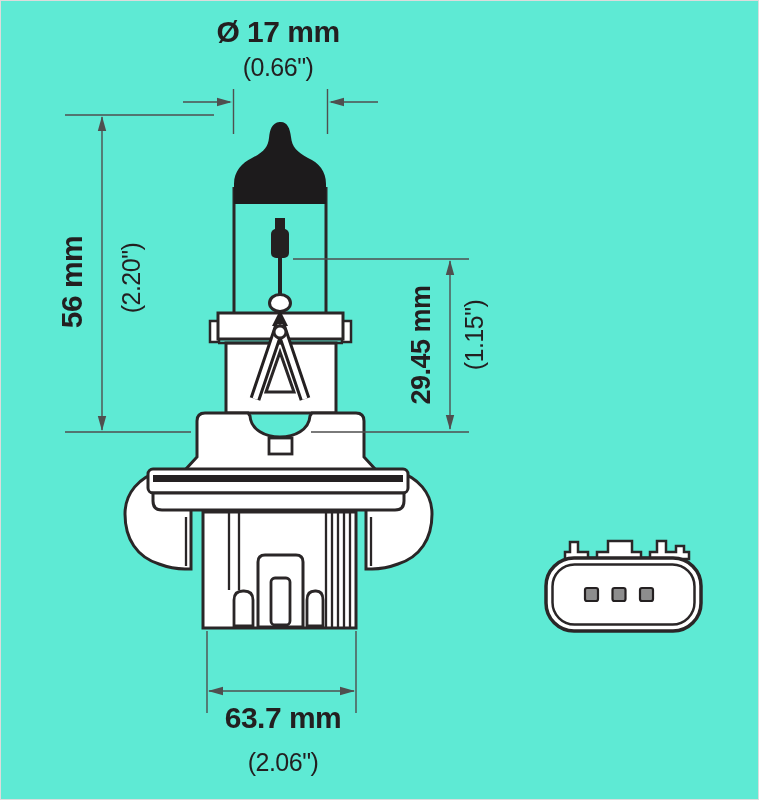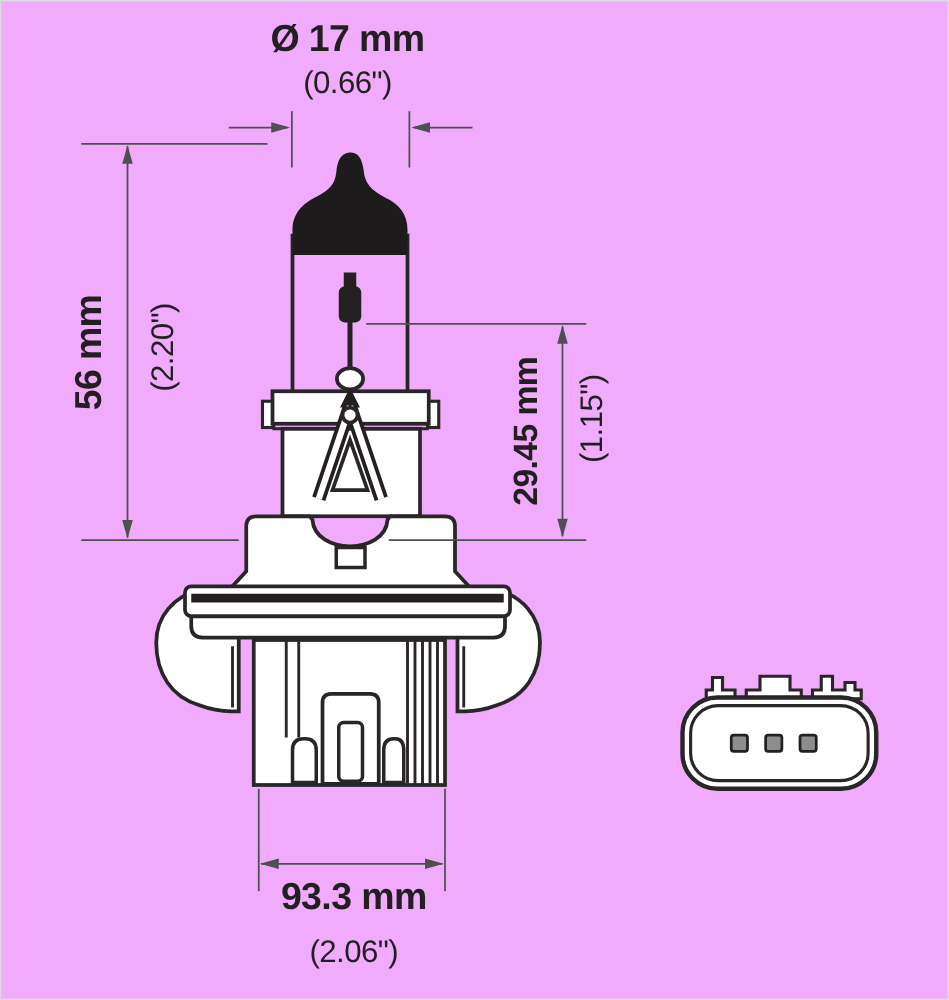--- a/index.html
+++ b/index.html
@@ -1,17 +1,17 @@
 <!DOCTYPE html>
 <html><head>
 <meta charset="utf-8">
 <style>
   html,body{margin:0;padding:0;background:#fff;}
   .canvas{
-    position:relative;width:757px;height:798px;background:#f0abfc;
+    position:relative;width:757px;height:798px;background:#5eead4;
     border:1px solid #dcdcdc;overflow:hidden;
     font-family:"Liberation Sans", sans-serif;color:#231f20;
   }
   .canvas svg{position:absolute;left:0;top:0;}
   .dim-label{
     position:absolute;white-space:nowrap;color:#231f20;
     transform:translate(-50%,-50%);letter-spacing:-0.5px;line-height:1;
   }
   .dim-label.vert{transform:translate(-50%,-50%) rotate(-90deg);}
   .mm{font-weight:bold;font-size:30px;}
@@ -133,16 +133,16 @@
 
   <div class="dim-label mm" style="left:277px;top:31px;">Ø 17 mm</div>
   <div class="dim-label inch" style="left:277px;top:66px;">(0.66")</div>
 
   <div class="dim-label mm vert" style="left:71px;top:281px;">56 mm</div>
   <div class="dim-label inch vert" style="left:130px;top:277px;">(2.20")</div>
 
   <div class="dim-label mm small vert" style="left:420px;top:344px;">29.45 mm</div>
   <div class="dim-label inch vert" style="left:473px;top:334px;">(1.15")</div>
 
-  <div class="dim-label mm" style="left:282px;top:717px;">93.3 mm</div>
+  <div class="dim-label mm" style="left:282px;top:717px;">63.7 mm</div>
   <div class="dim-label inch" style="left:282px;top:761px;">(2.06")</div>
 
 </div>
 
 </body></html>

